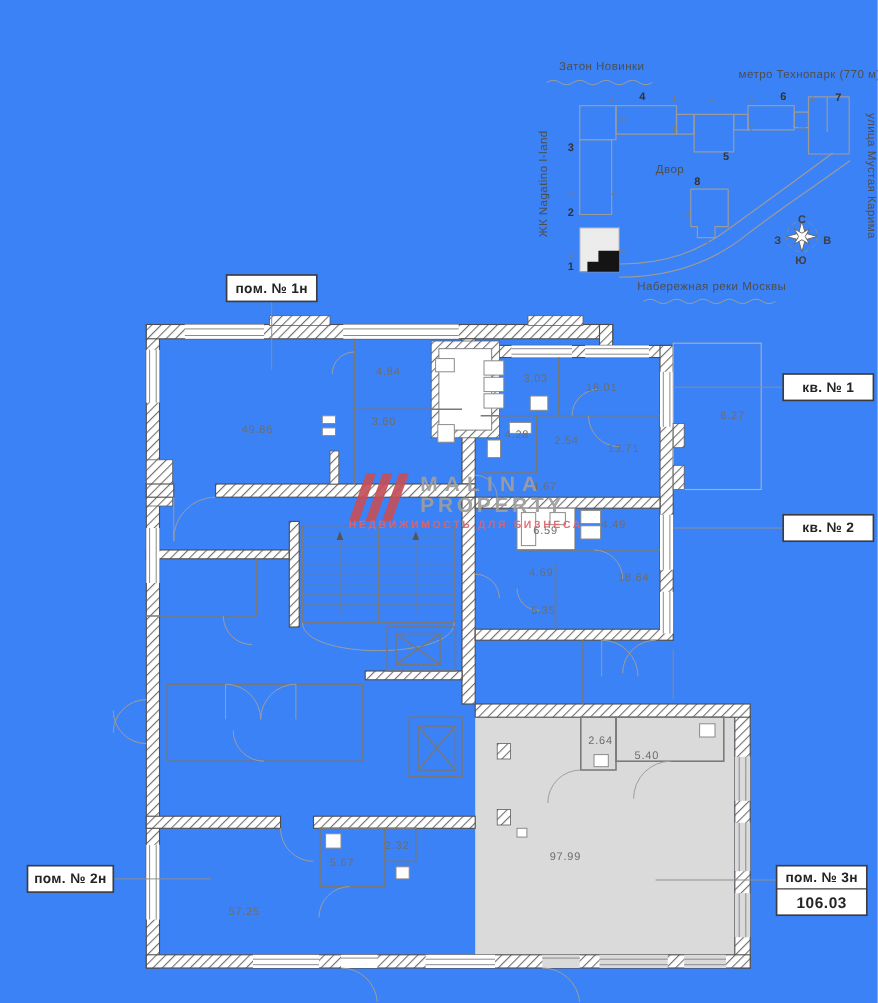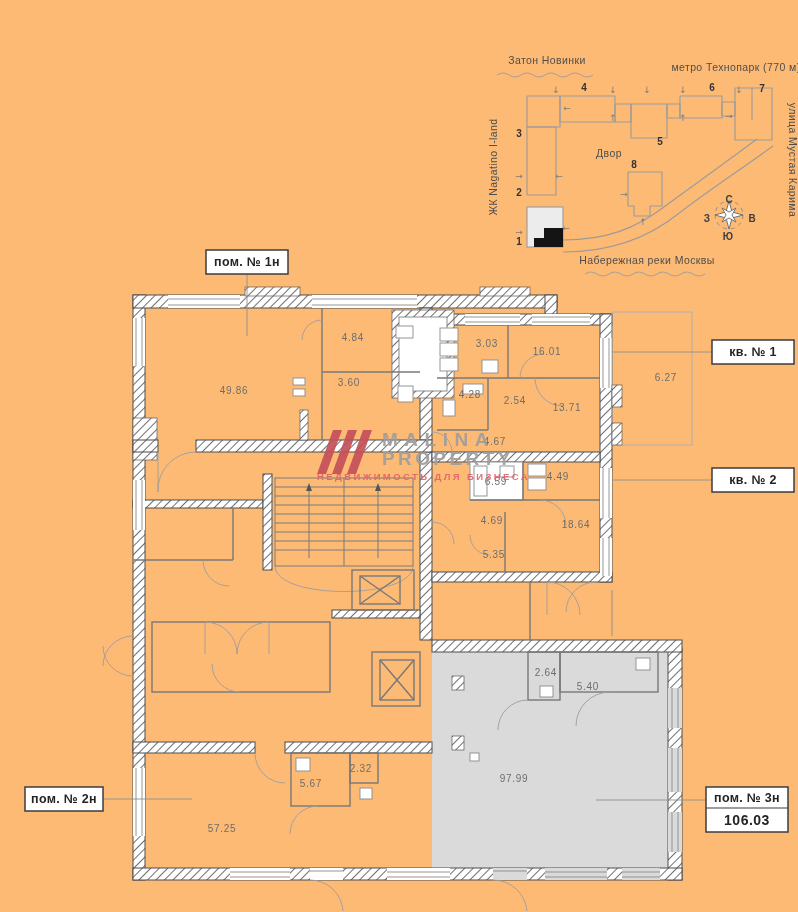--- a/index.html
+++ b/index.html
@@ -1,16 +1,16 @@
 <!DOCTYPE html>
 <html><head>
 <meta charset="utf-8">
 <style>
   html,body{margin:0;padding:0;background:#ffffff;}
-  #page{position:relative;width:798px;height:912px;background:#fdba74;overflow:hidden;
+  #page{position:relative;width:798px;height:912px;background:#3b82f6;overflow:hidden;
         font-family:"Liberation Sans",sans-serif;}
   svg{position:absolute;left:0;top:0;}
   .wall{fill:url(#hatch);stroke:#4d4d4d;stroke-width:1;}
   .wallthin{fill:url(#hatch);stroke:#5a5a5a;stroke-width:.7;}
   .part{stroke:#787878;stroke-width:1.4;fill:none;}
   .fix{stroke:#8a8a8a;stroke-width:.9;fill:#fff;}
   .door{stroke:#9d9d9d;stroke-width:.9;fill:none;}
   .winline{stroke:#8a8a8a;stroke-width:.9;}
   .leader{stroke:#8f8f8f;stroke-width:.9;}
   .area-label{font:10px "Liberation Sans",sans-serif;fill:#6d6d6d;letter-spacing:.7px;text-anchor:middle;}

